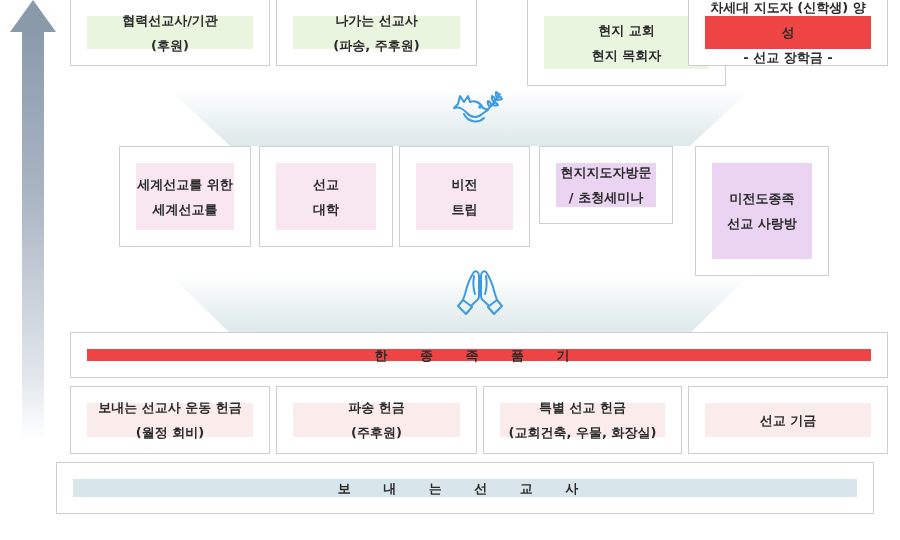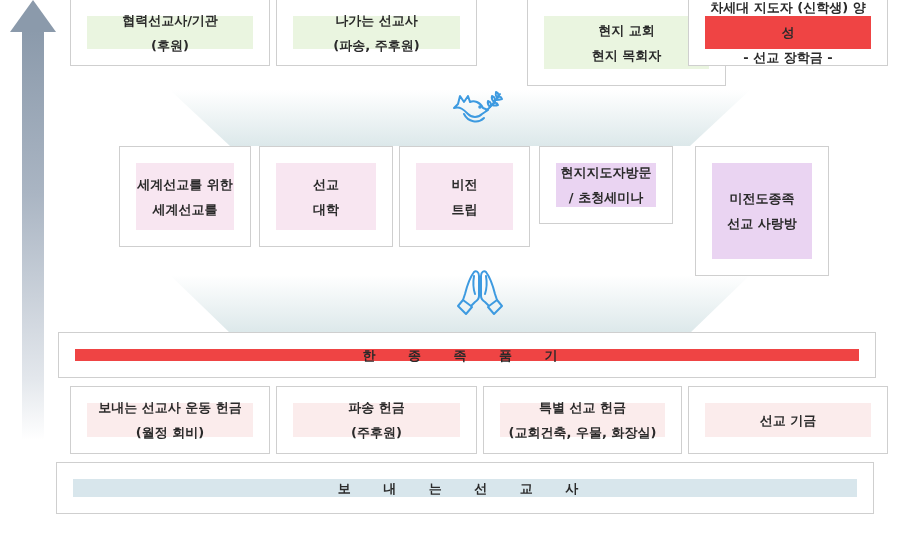--- a/index.html
+++ b/index.html
@@ -123,21 +123,21 @@
 
 <svg class="icon" style="left:455px;top:266px;" width="50" height="52" viewBox="0 0 50 52" fill="none" stroke="#3d9ae0" stroke-width="2" stroke-linejoin="round" stroke-linecap="round">
   <path d="M24,30 L24,10 C24,6 21,4 19,6 C16,10 12,20 10,28 L8,34 L16,40 L20,36 C23,34 24,32 24,30 Z"></path>
   <path d="M26,30 L26,10 C26,6 29,4 31,6 C34,10 38,20 40,28 L42,34 L34,40 L30,36 C27,34 26,32 26,30 Z"></path>
   <path d="M19,10 C18,16 18,22 20,28"></path>
   <path d="M31,10 C32,16 32,22 30,28"></path>
   <path d="M8,34 L3,40 L11,48 L17,41"></path>
   <path d="M42,34 L47,40 L39,48 L33,41"></path>
 </svg>
 
-<div class="box wide" style="left:58px;top:332px;width:818px;height:46px;">
+<div class="box wide" style="left:70px;top:332px;width:818px;height:46px;">
   <div class="inner green2">
       <span>한 종 족 품 기</span>
     </div>
 </div>
 
 <div class="box" style="left:70px;top:386px;width:200px;height:68px;">
   <div class="inner rose">
       <span>보내는 선교사 운동 헌금</span>
       <span>(월정 회비)</span>
     </div>

